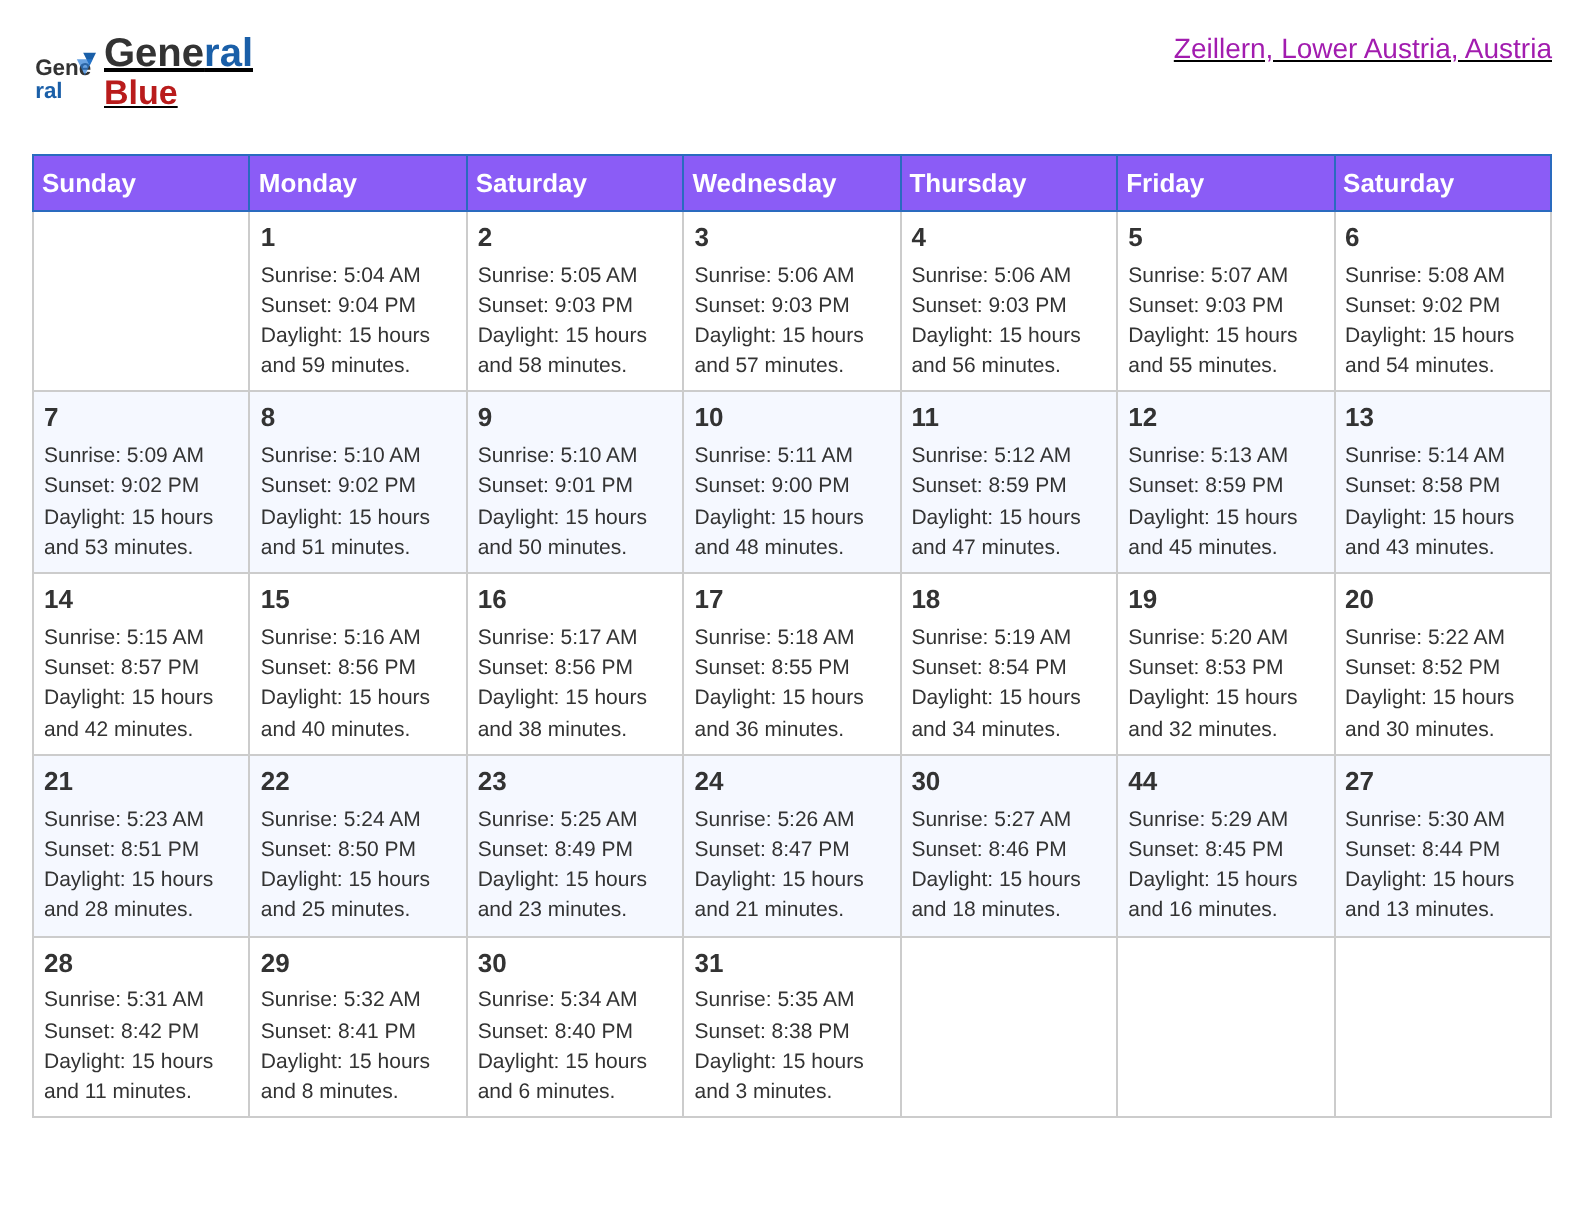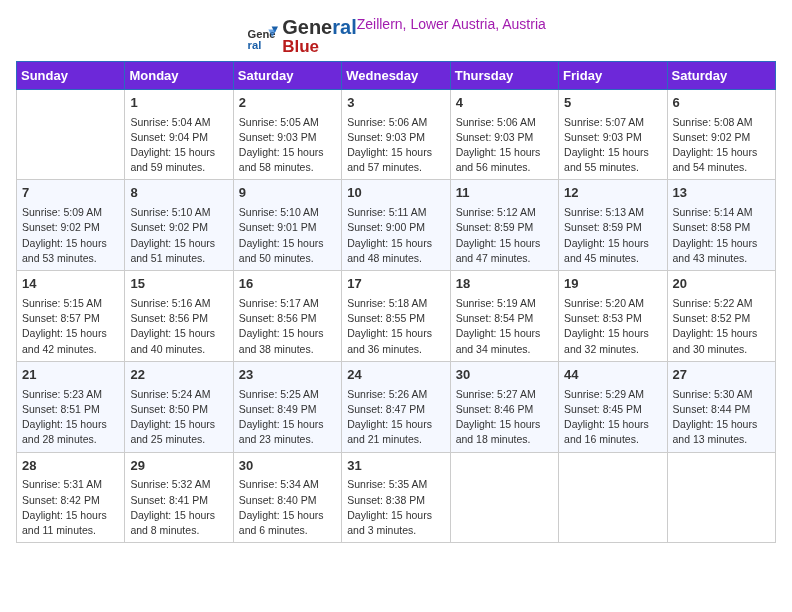--- a/index.html
+++ b/index.html
@@ -5,23 +5,24 @@
     * { box-sizing: border-box; margin: 0; padding: 0; }
     body {
       font-family: Arial, sans-serif;
       background: #fff;
       width: 792px;
       min-height: 612px;
       padding: 16px;
     }
     .header {
       display: flex;
-      justify-content: center;
+      justify-content: space-between;
       align-items: flex-start;
-      margin-bottom: 4px;
+      margin-bottom: 20px;
+      text-decoration: underline;
     }
     .logo {
       display: flex;
       align-items: center;
     }
     .logo-icon {
       width: 32px;
       height: 32px;
       margin-right: 4px;
     }
@@ -36,21 +37,21 @@
     .location {
       font-size: 14px;
       color: #a21caf;
     }
     table {
       width: 100%;
       border-collapse: collapse;
       font-size: 11px;
     }
     thead tr th {
-      background-color: #6d28d9;
+      background-color: #8b5cf6;
       color: #fff;
       padding: 6px 4px;
       text-align: left;
       font-size: 13px;
       font-weight: bold;
       border: 1px solid #2a6bbf;
     }
     tbody tr td {
       border: 1px solid #ccc;
       vertical-align: top;

